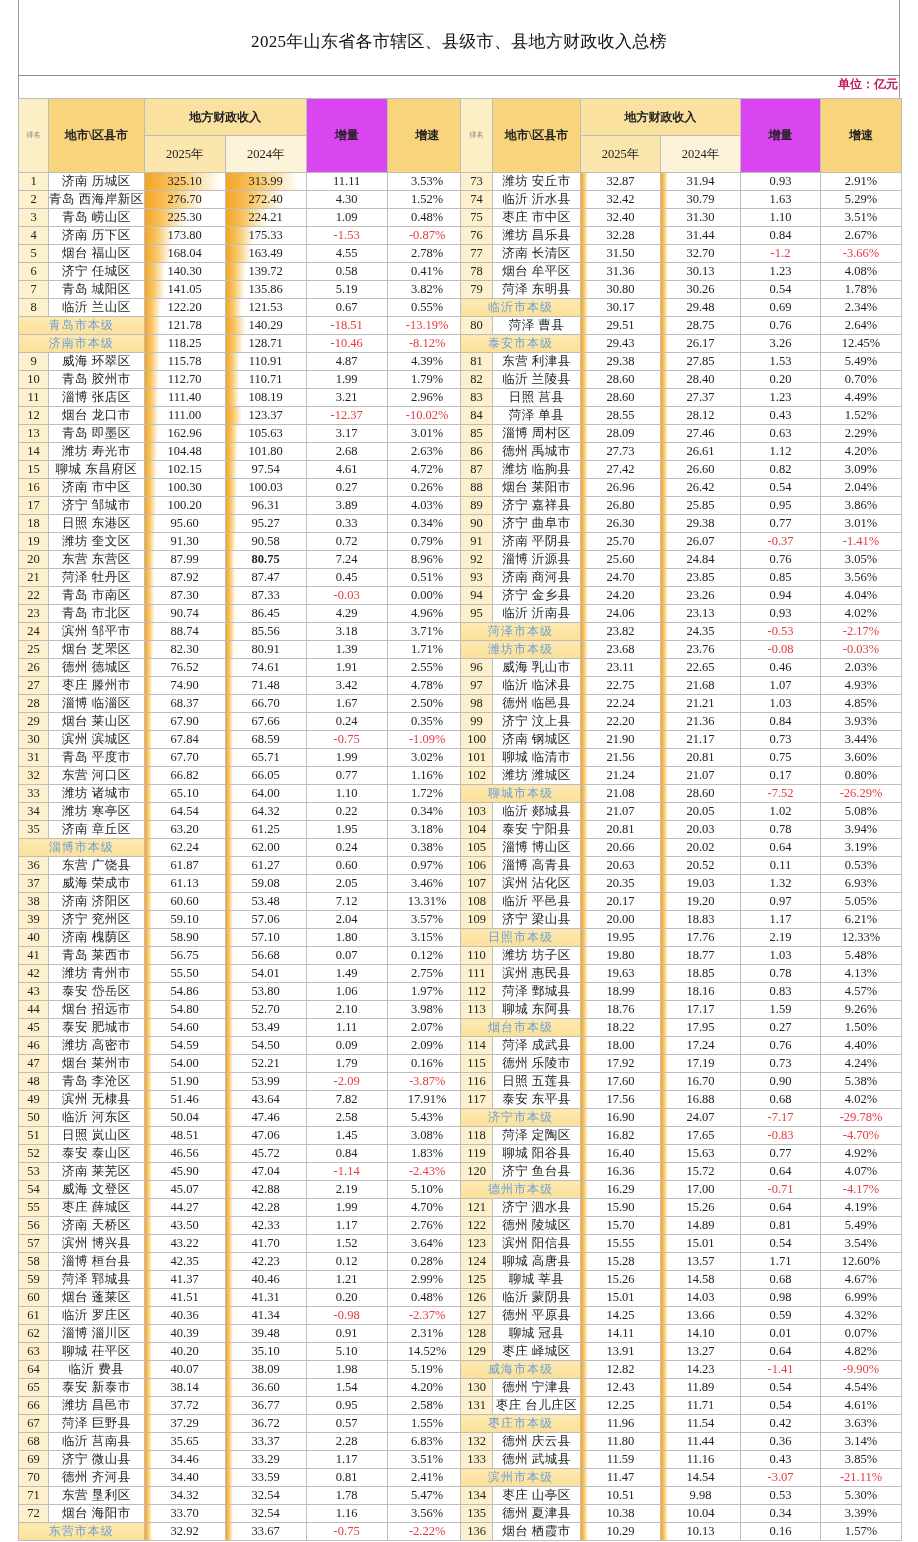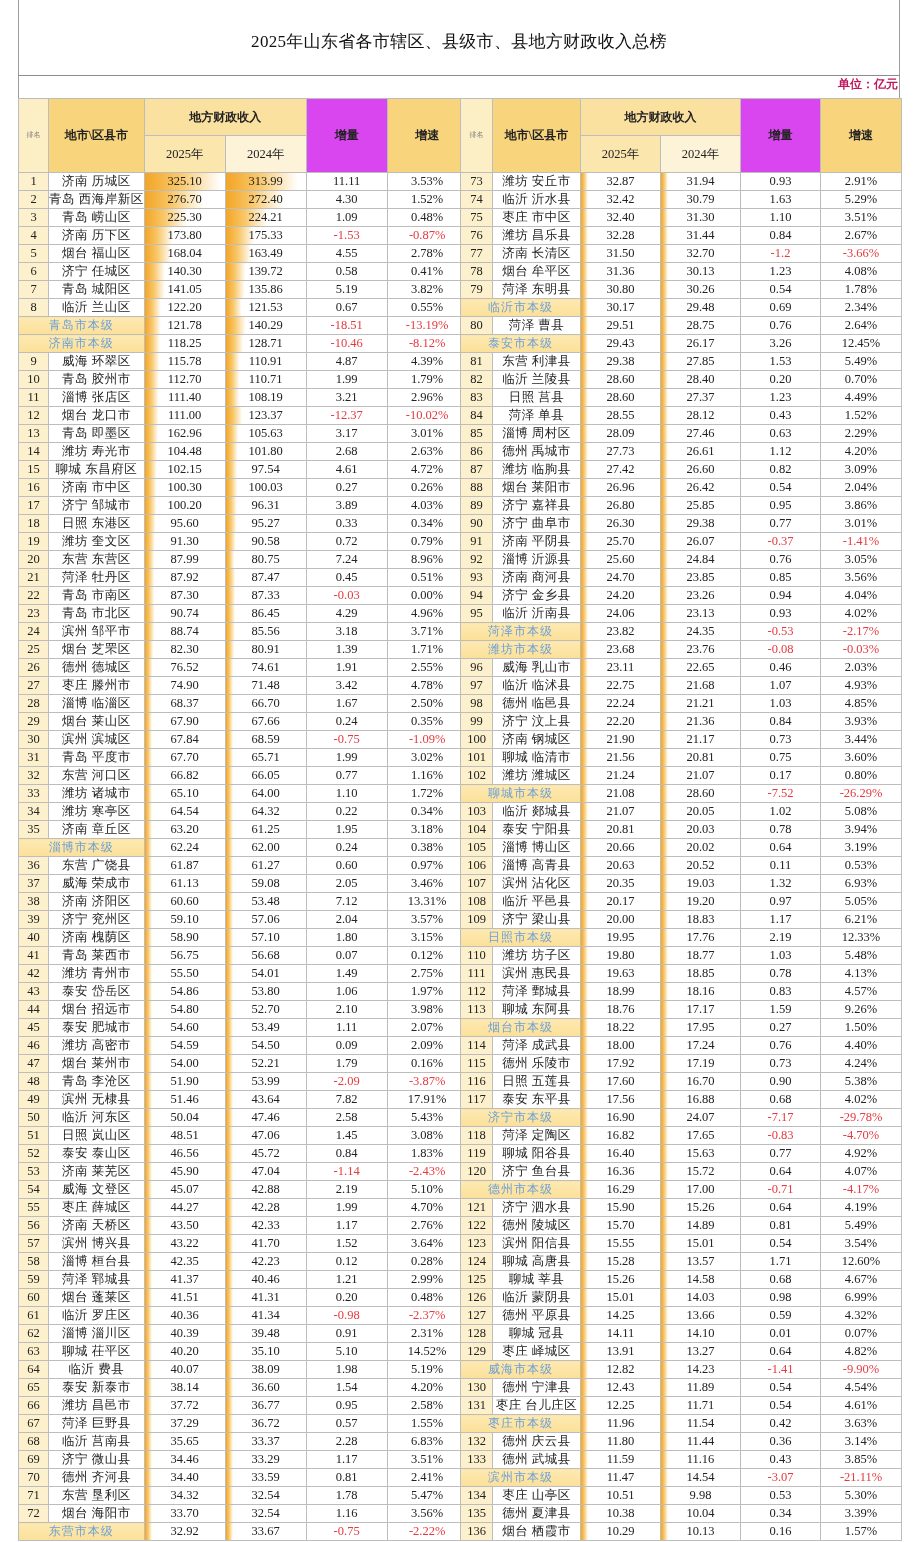--- a/index.html
+++ b/index.html
@@ -228,21 +228,21 @@
           <td class="name">潍坊 奎文区</td>
           <td class="v bar" style="background-size: 10px 100%;">91.30</td>
           <td class="v bar" style="background-size: 9.8px 100%;">90.58</td>
           <td class="v">0.72</td>
           <td class="v">0.79%</td>
         </tr>
         <tr>
           <td class="rank">20</td>
           <td class="name">东营 东营区</td>
           <td class="v bar" style="background-size: 9.4px 100%;">87.99</td>
-          <td class="v bar" style="background-size: 8.2px 100%;">80.75</td>
+          <td class="v bar" style="background-size: 8.2px 100%; font-weight: bold;">80.75</td>
           <td class="v">7.24</td>
           <td class="v">8.96%</td>
         </tr>
         <tr>
           <td class="rank">21</td>
           <td class="name">菏泽 牡丹区</td>
           <td class="v bar" style="background-size: 9.4px 100%;">87.92</td>
           <td class="v bar" style="background-size: 9.3px 100%;">87.47</td>
           <td class="v">0.45</td>
           <td class="v">0.51%</td>

